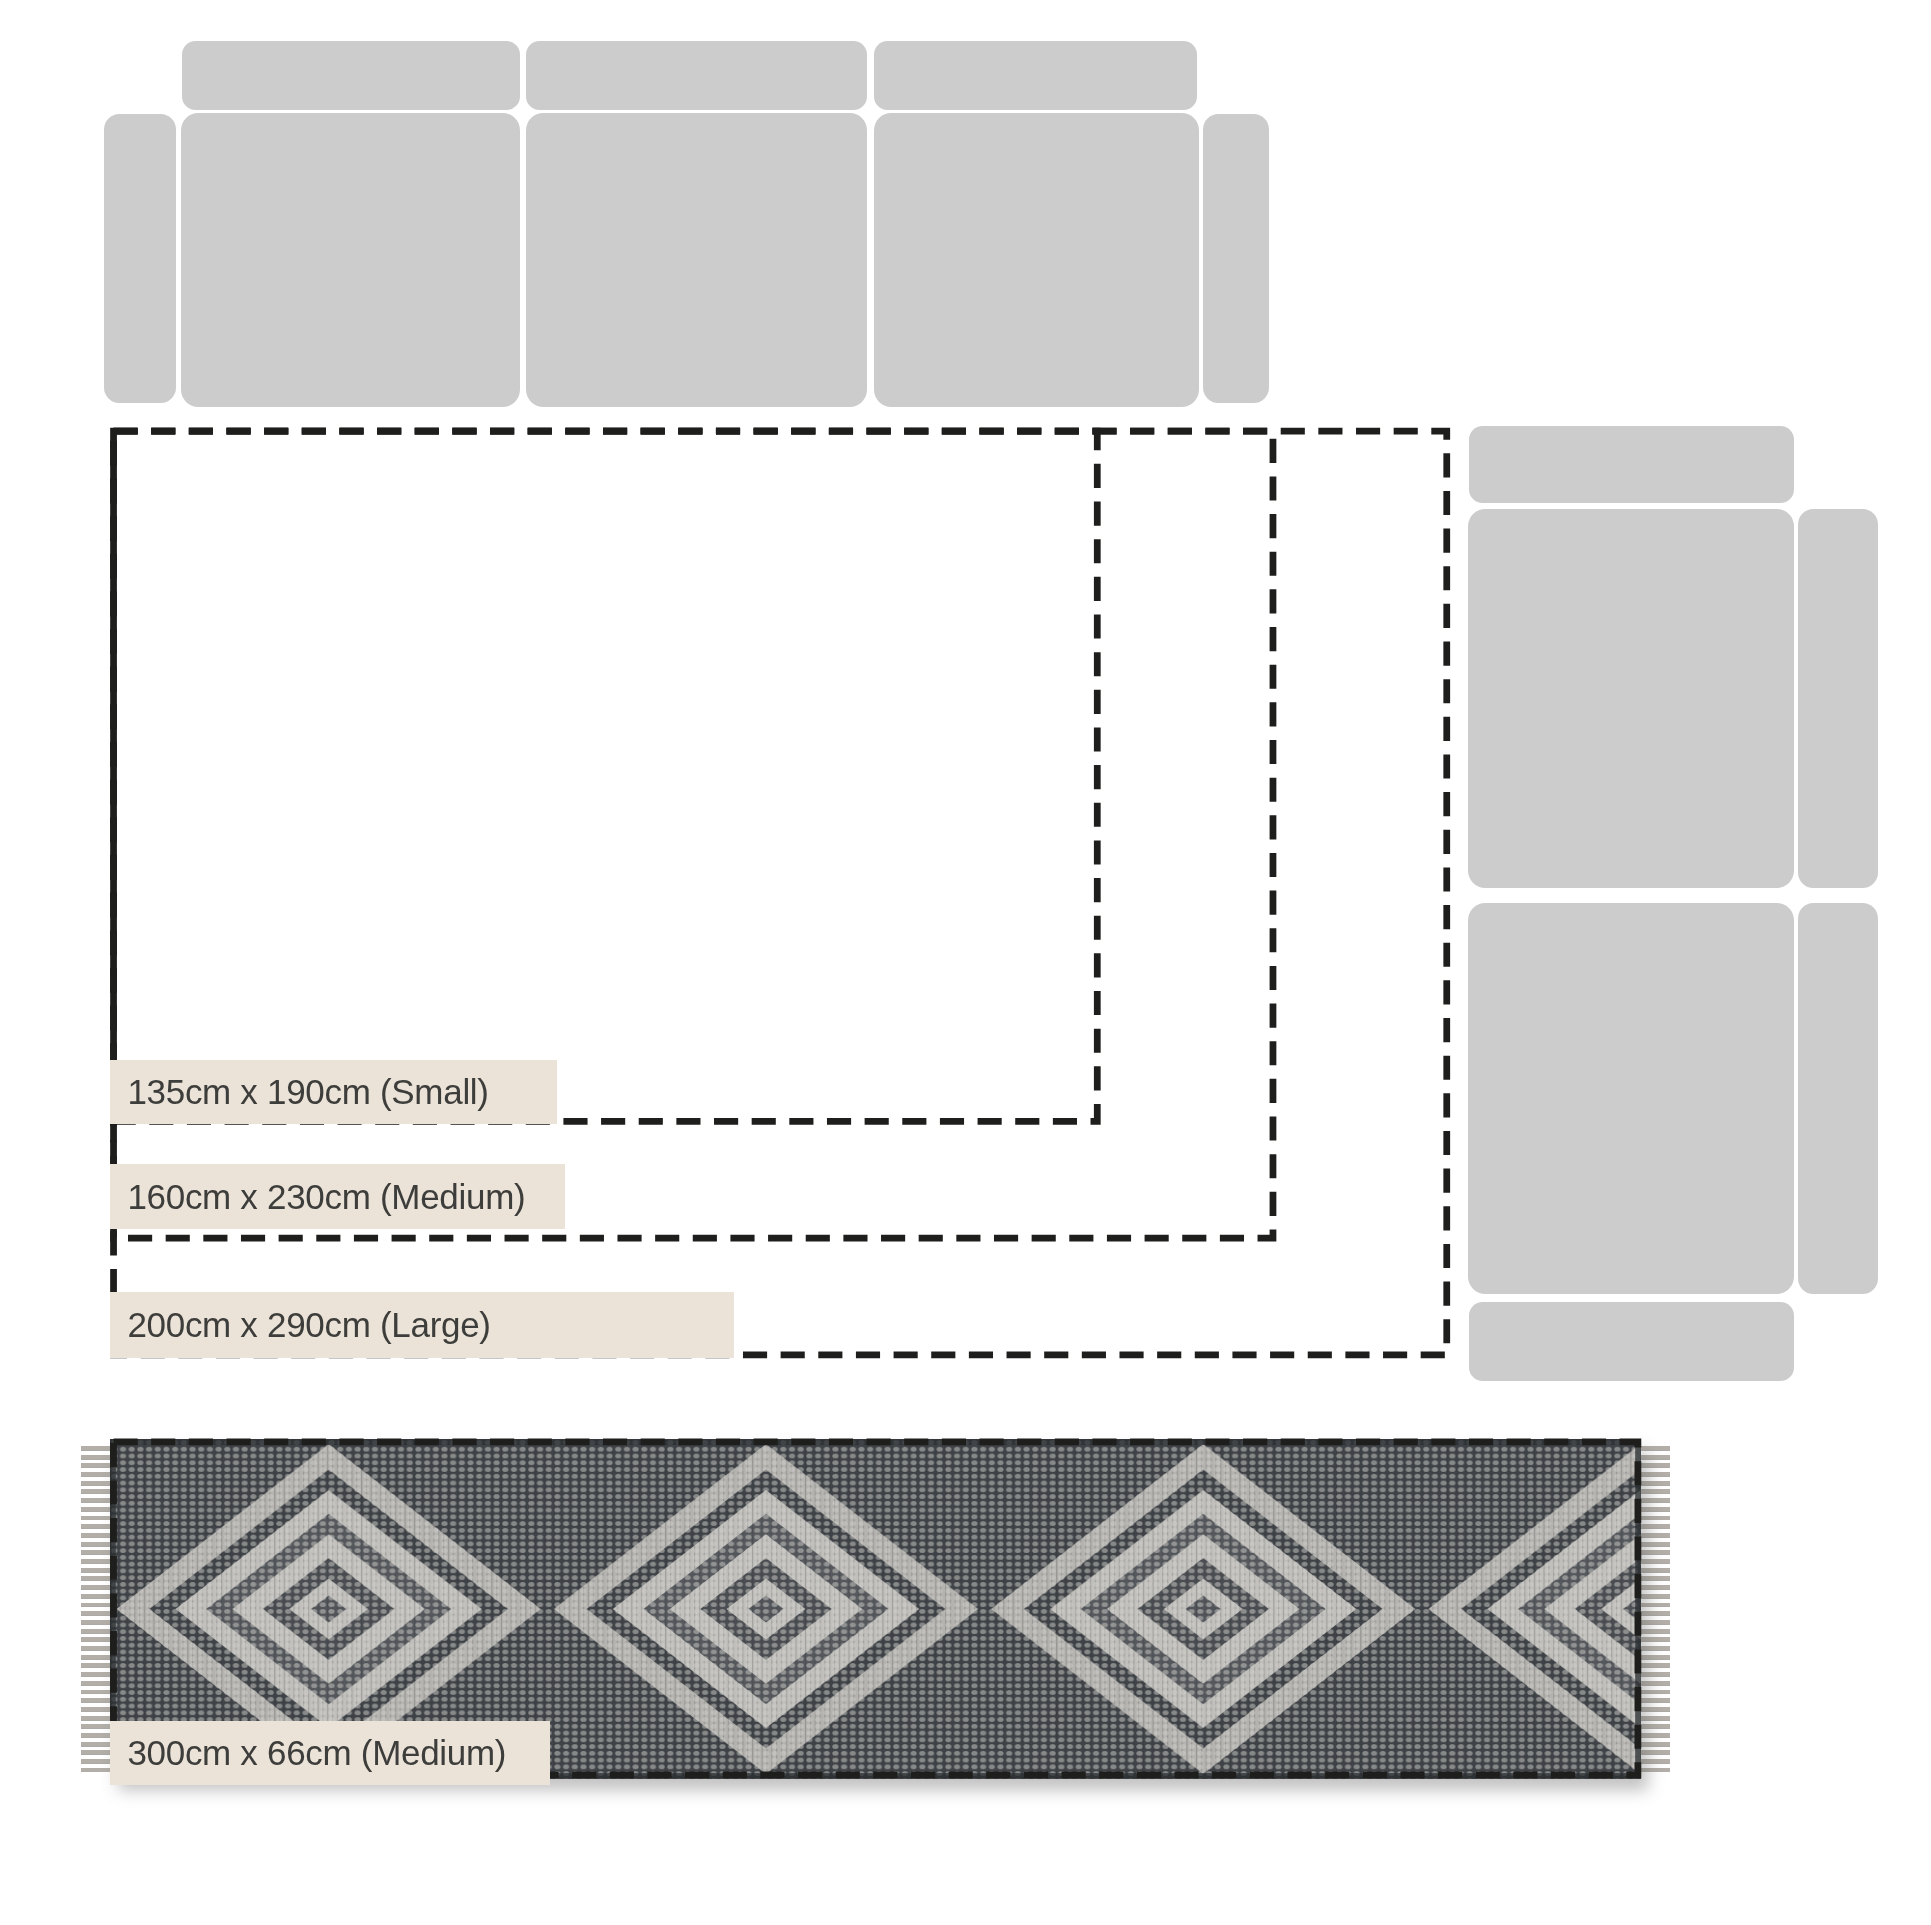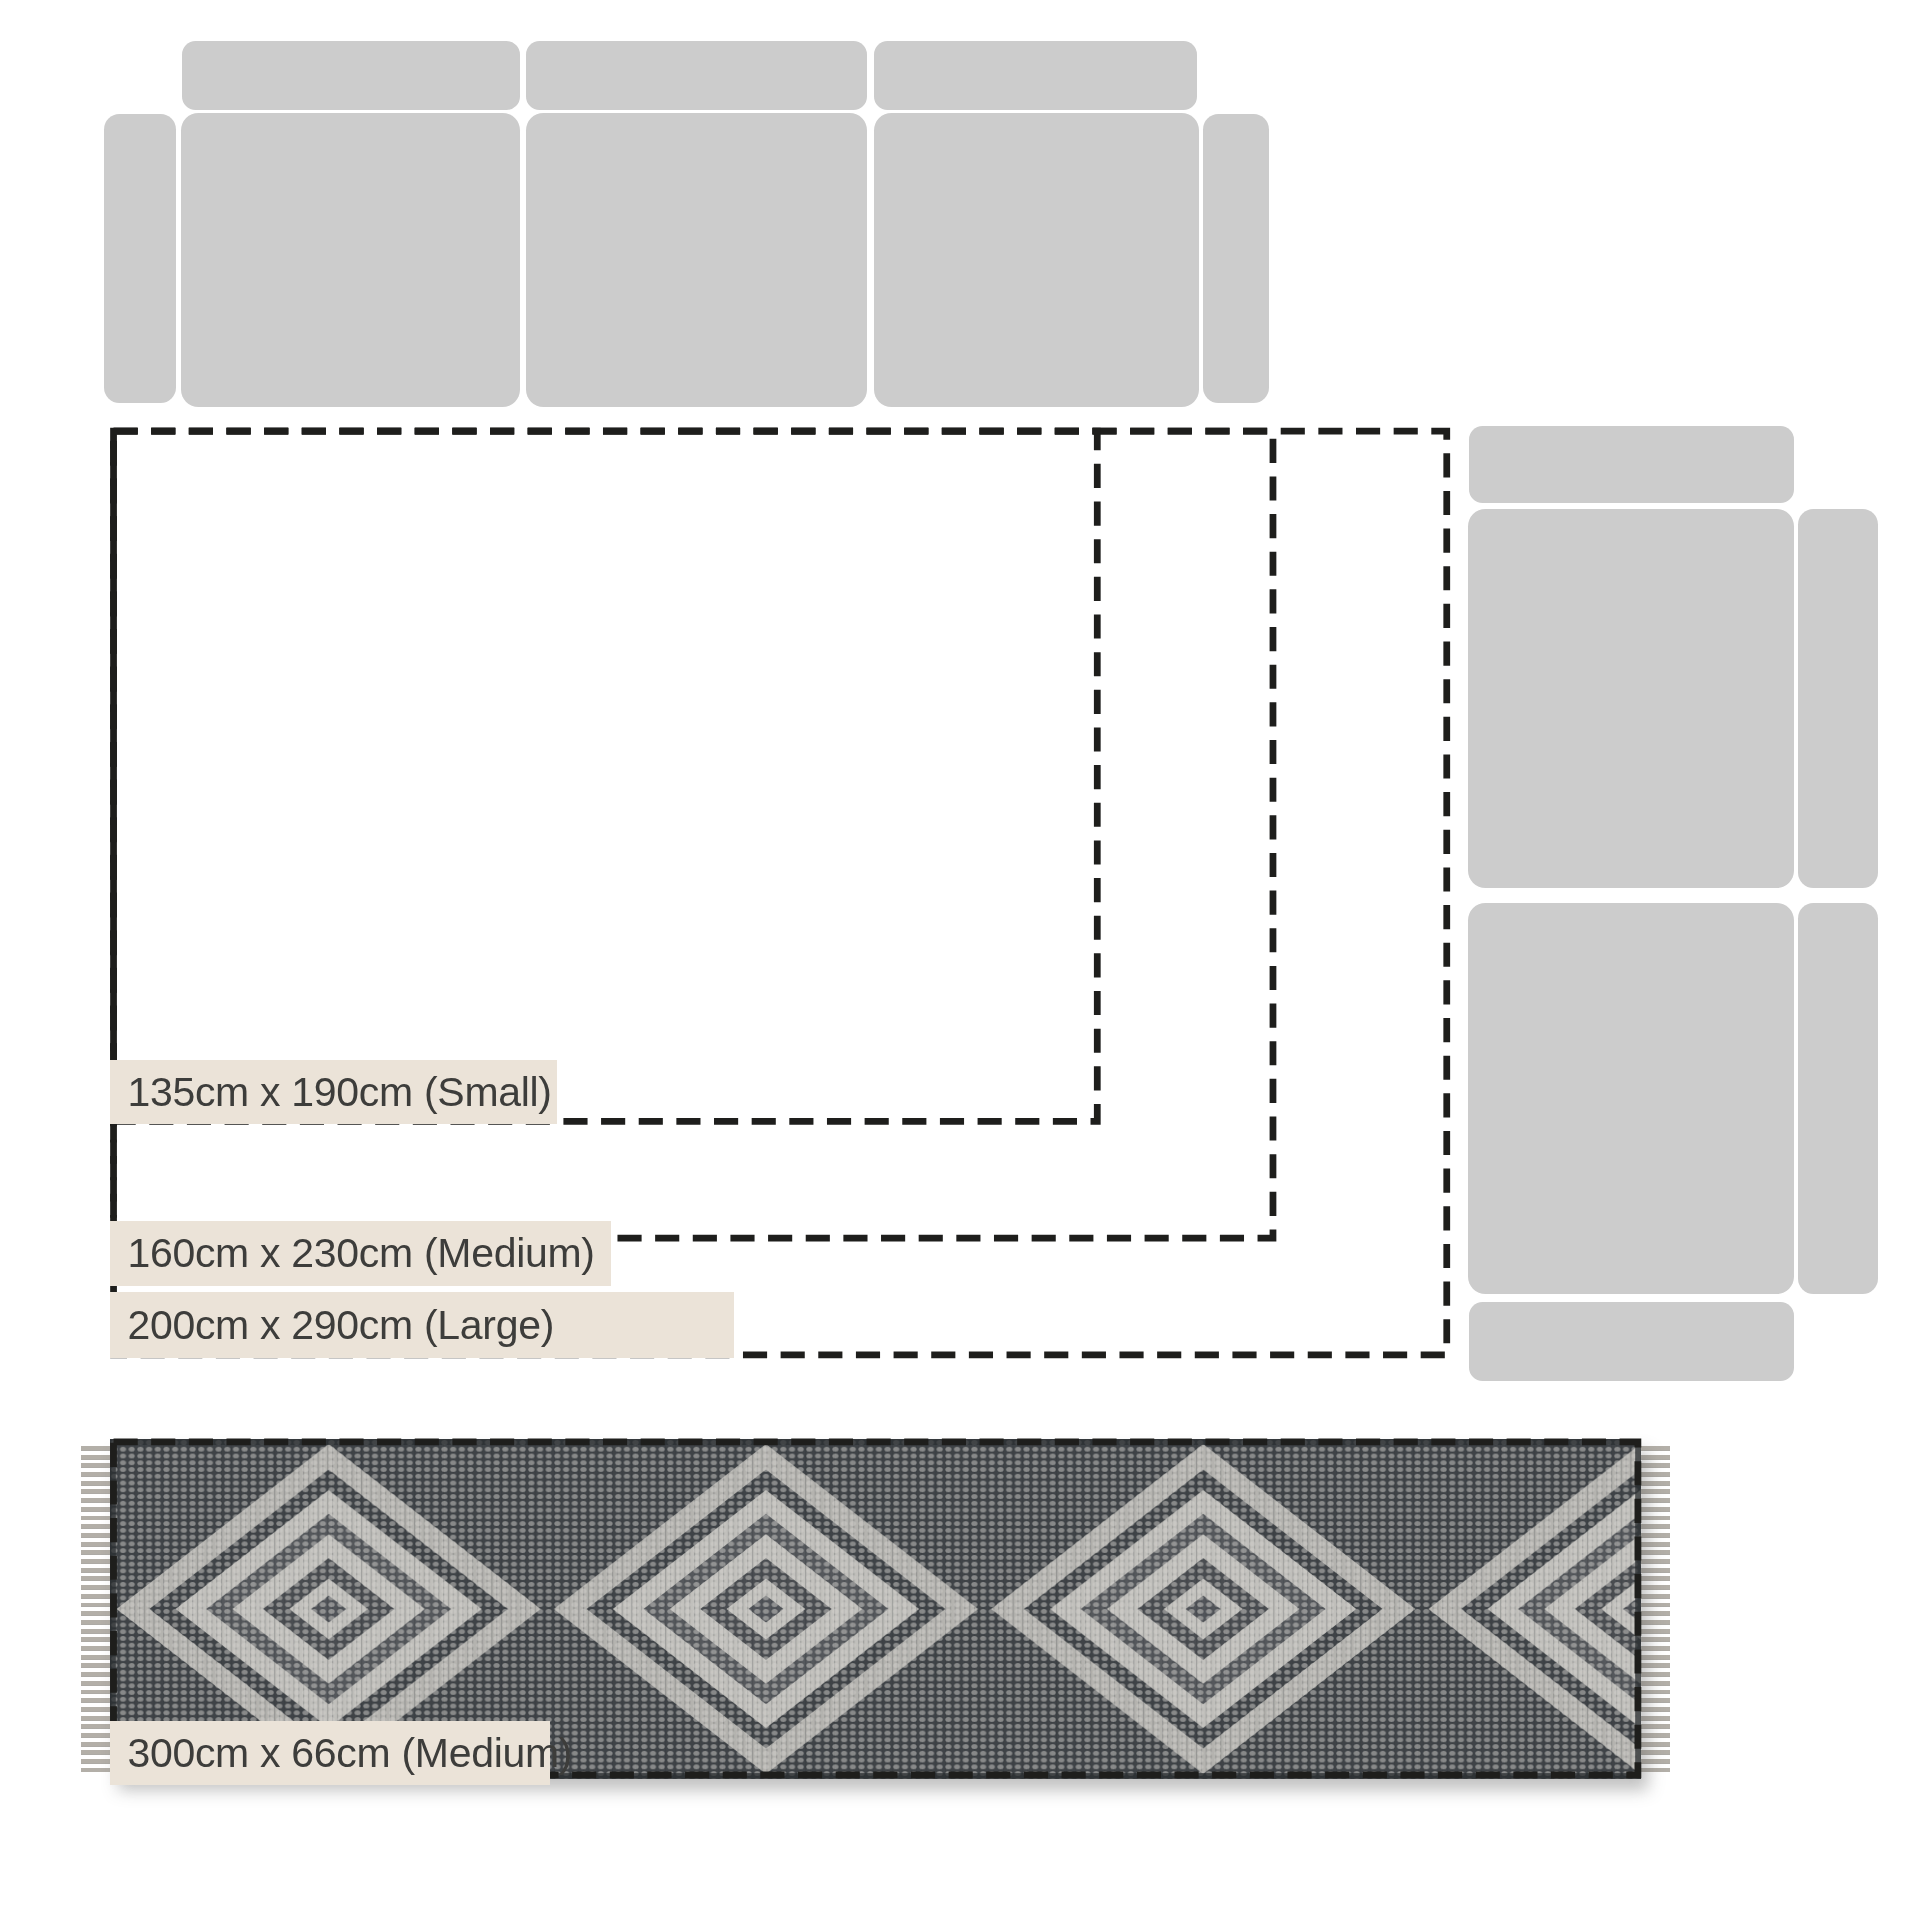--- a/index.html
+++ b/index.html
@@ -8,21 +8,21 @@
     font-family:"Liberation Sans",sans-serif;
   }
   
   .pc{position:absolute;background:var(--sofa,#ccc);}
   
   .overlay{position:absolute;left:0;top:0;width:1931px;height:1925px;pointer-events:none;}
   
   .lbl{
     position:absolute;display:flex;align-items:center;box-sizing:border-box;
     background:var(--label-bg,#ebe3d8);color:var(--label-text,#3d3d3b);
-    font-size:41px;letter-spacing:-0.3px;padding-left:17.4px;white-space:nowrap;
+    font-size:35px;letter-spacing:-0.3px;padding-left:17.4px;white-space:nowrap;
   }
   
   .rug-body{
     position:absolute;left:110px;top:1439px;width:1531px;height:340px;
     box-shadow:7.7px 11.6px 15.4px rgba(90,90,90,.38);
   }
   .fringe{
     position:absolute;top:1446px;width:29px;height:326px;
     background:
       repeating-linear-gradient(to bottom, var(--fringe,#b3afa8) 0 3.9px, rgba(0,0,0,0) 3.9px 8.7px),
@@ -85,18 +85,18 @@
   </div>
 
   <svg class="overlay" viewBox="0 0 2000 1994" width="1931" height="1925">
     <rect x="117.5" y="446.5" width="1381" height="957" fill="none" style="stroke:var(--dash,#1e1e1c)" stroke-width="7" stroke-dasharray="25 14"></rect>
     <rect x="117.5" y="446.5" width="1201" height="836" fill="none" style="stroke:var(--dash,#1e1e1c)" stroke-width="7" stroke-dasharray="25 14"></rect>
     <rect x="117.5" y="446.5" width="1019" height="715" fill="none" style="stroke:var(--dash,#1e1e1c)" stroke-width="7" stroke-dasharray="25 14"></rect>
     <rect x="117.5" y="1493.5" width="1579" height="345" fill="none" style="stroke:var(--dash,#1e1e1c)" stroke-width="7" stroke-dasharray="25 14"></rect>
   </svg>
 
   <div class="lbl" style="left:110px;top:1060px;width:447px;height:64px">135cm x 190cm (Small)</div>
-  <div class="lbl" style="left:110px;top:1221px;width:501px;height:65px">160cm x 230cm (Medium)</div>
+  <div class="lbl" style="left:110px;top:1164px;width:455px;height:65px">160cm x 230cm (Medium)</div>
   <div class="lbl" style="left:110px;top:1292px;width:624px;height:66px">200cm x 290cm (Large)</div>
   <div class="lbl" style="left:110px;top:1721px;width:440px;height:64px">300cm x 66cm (Medium)</div>
 
 </div>
 
 
 </body></html>

